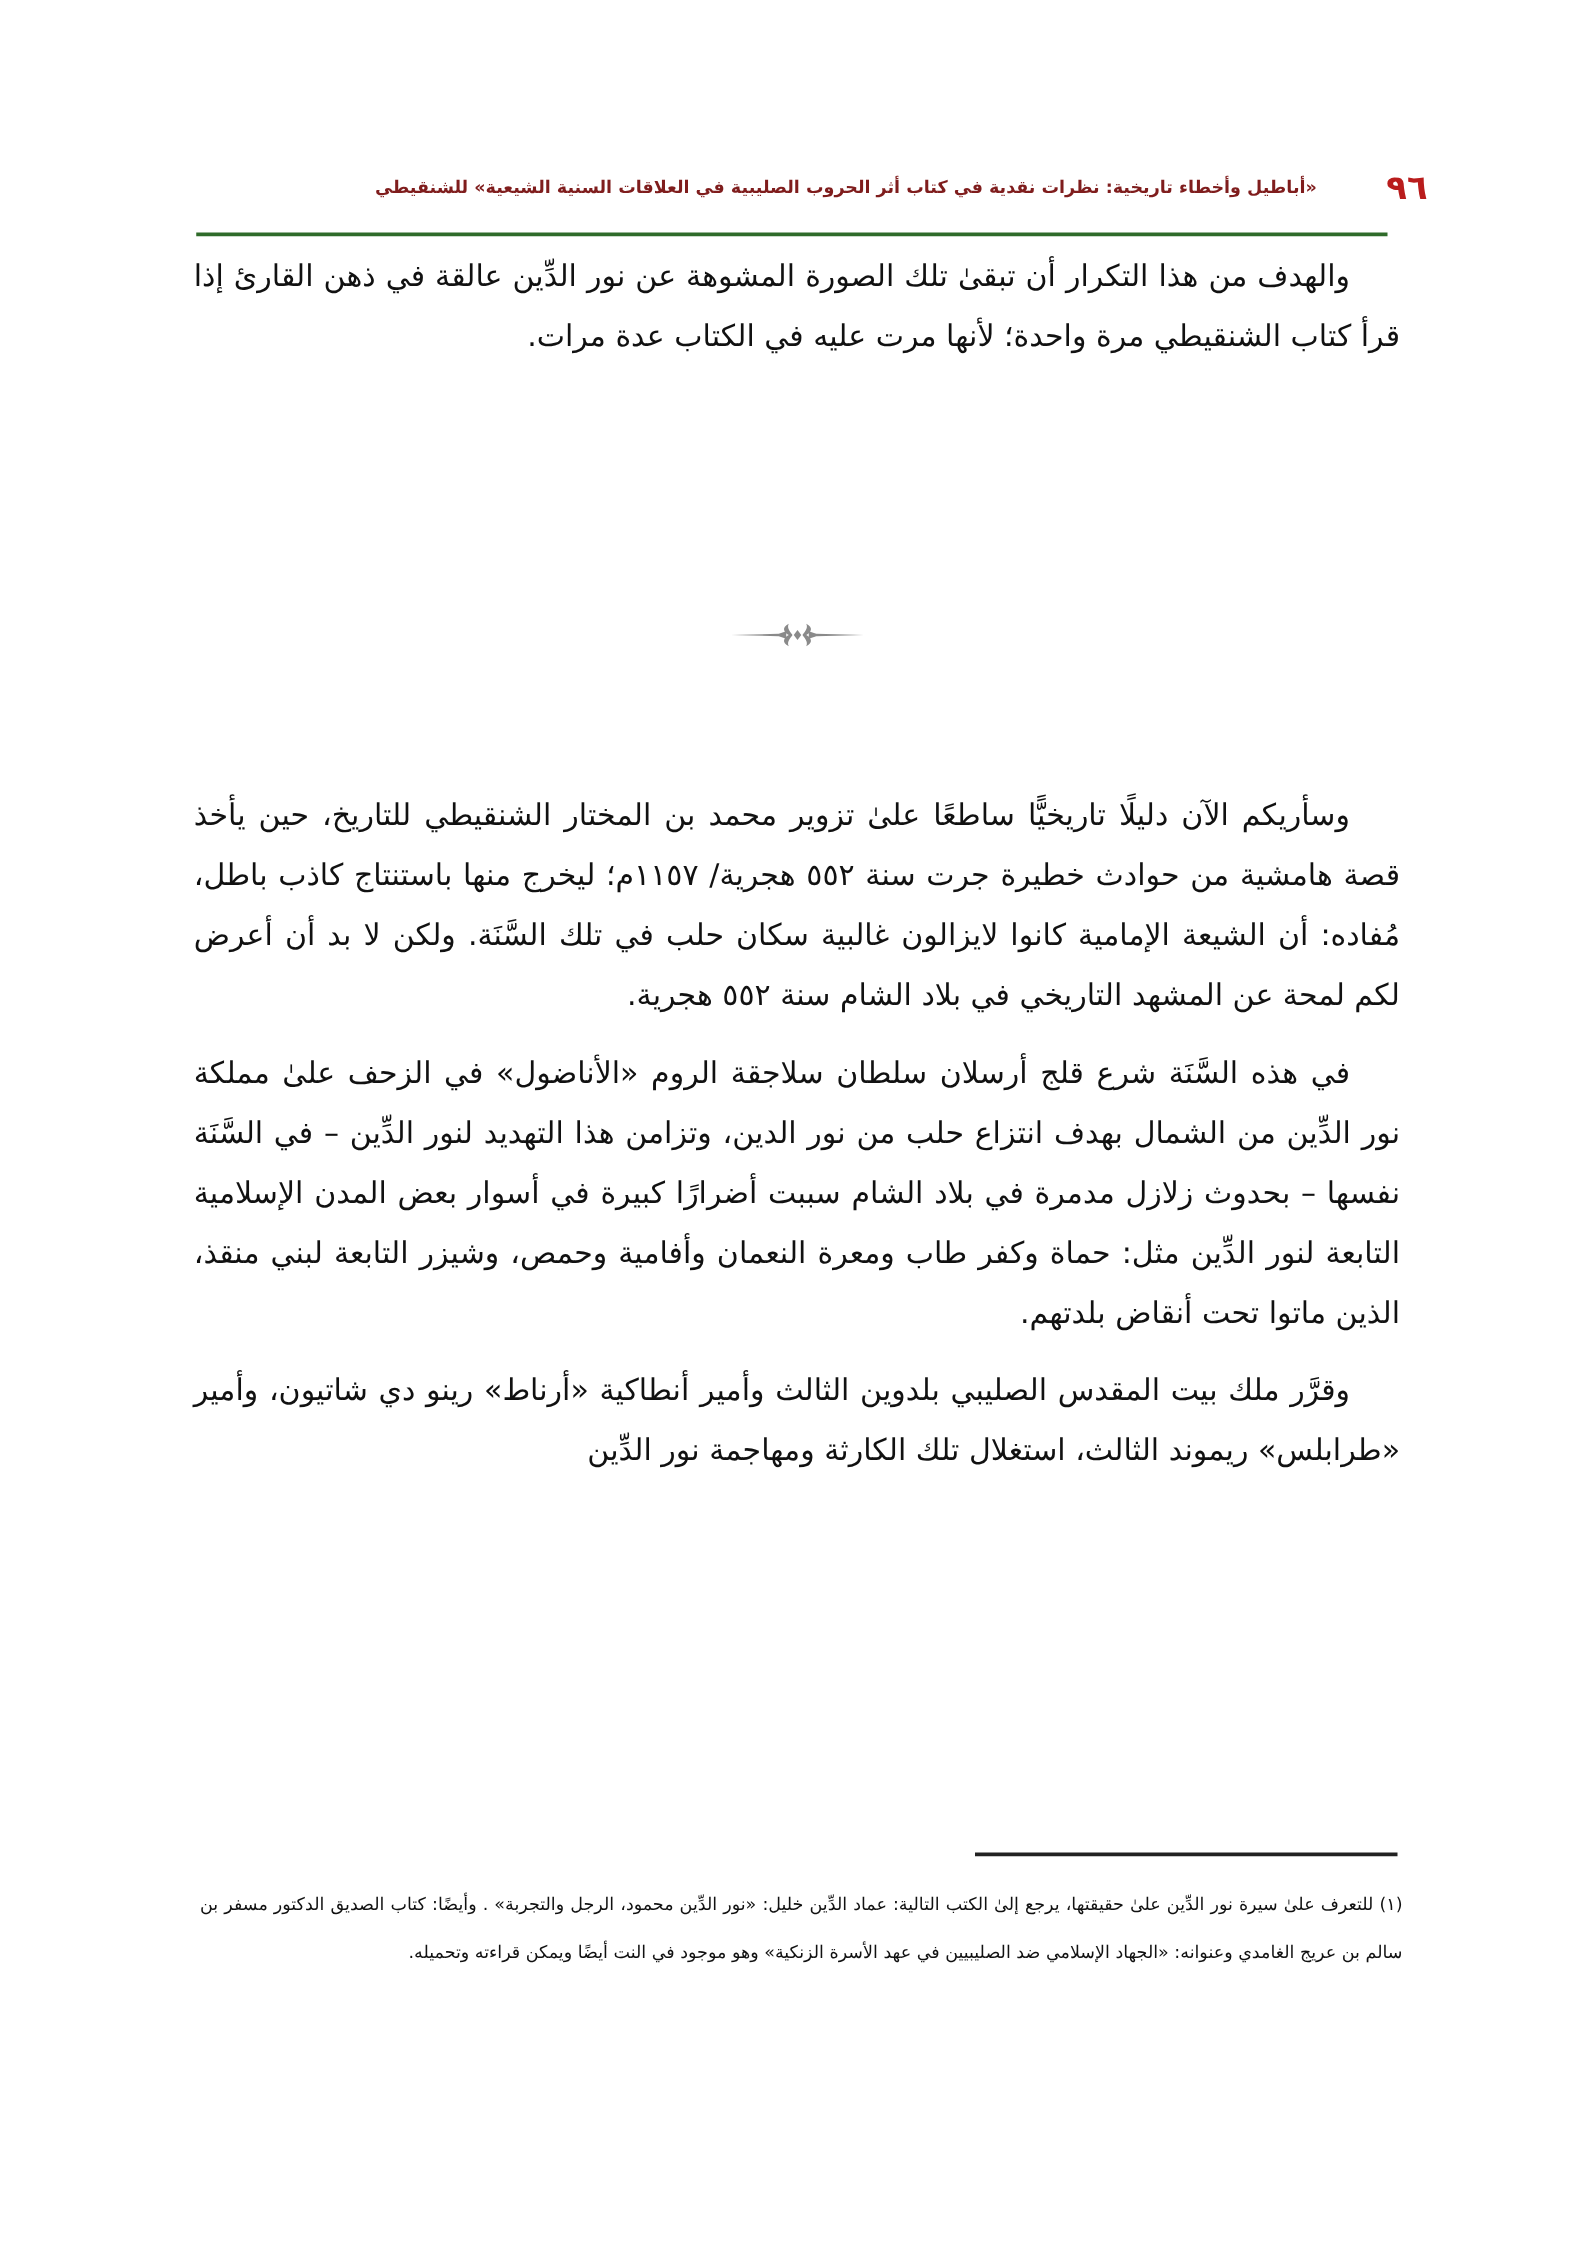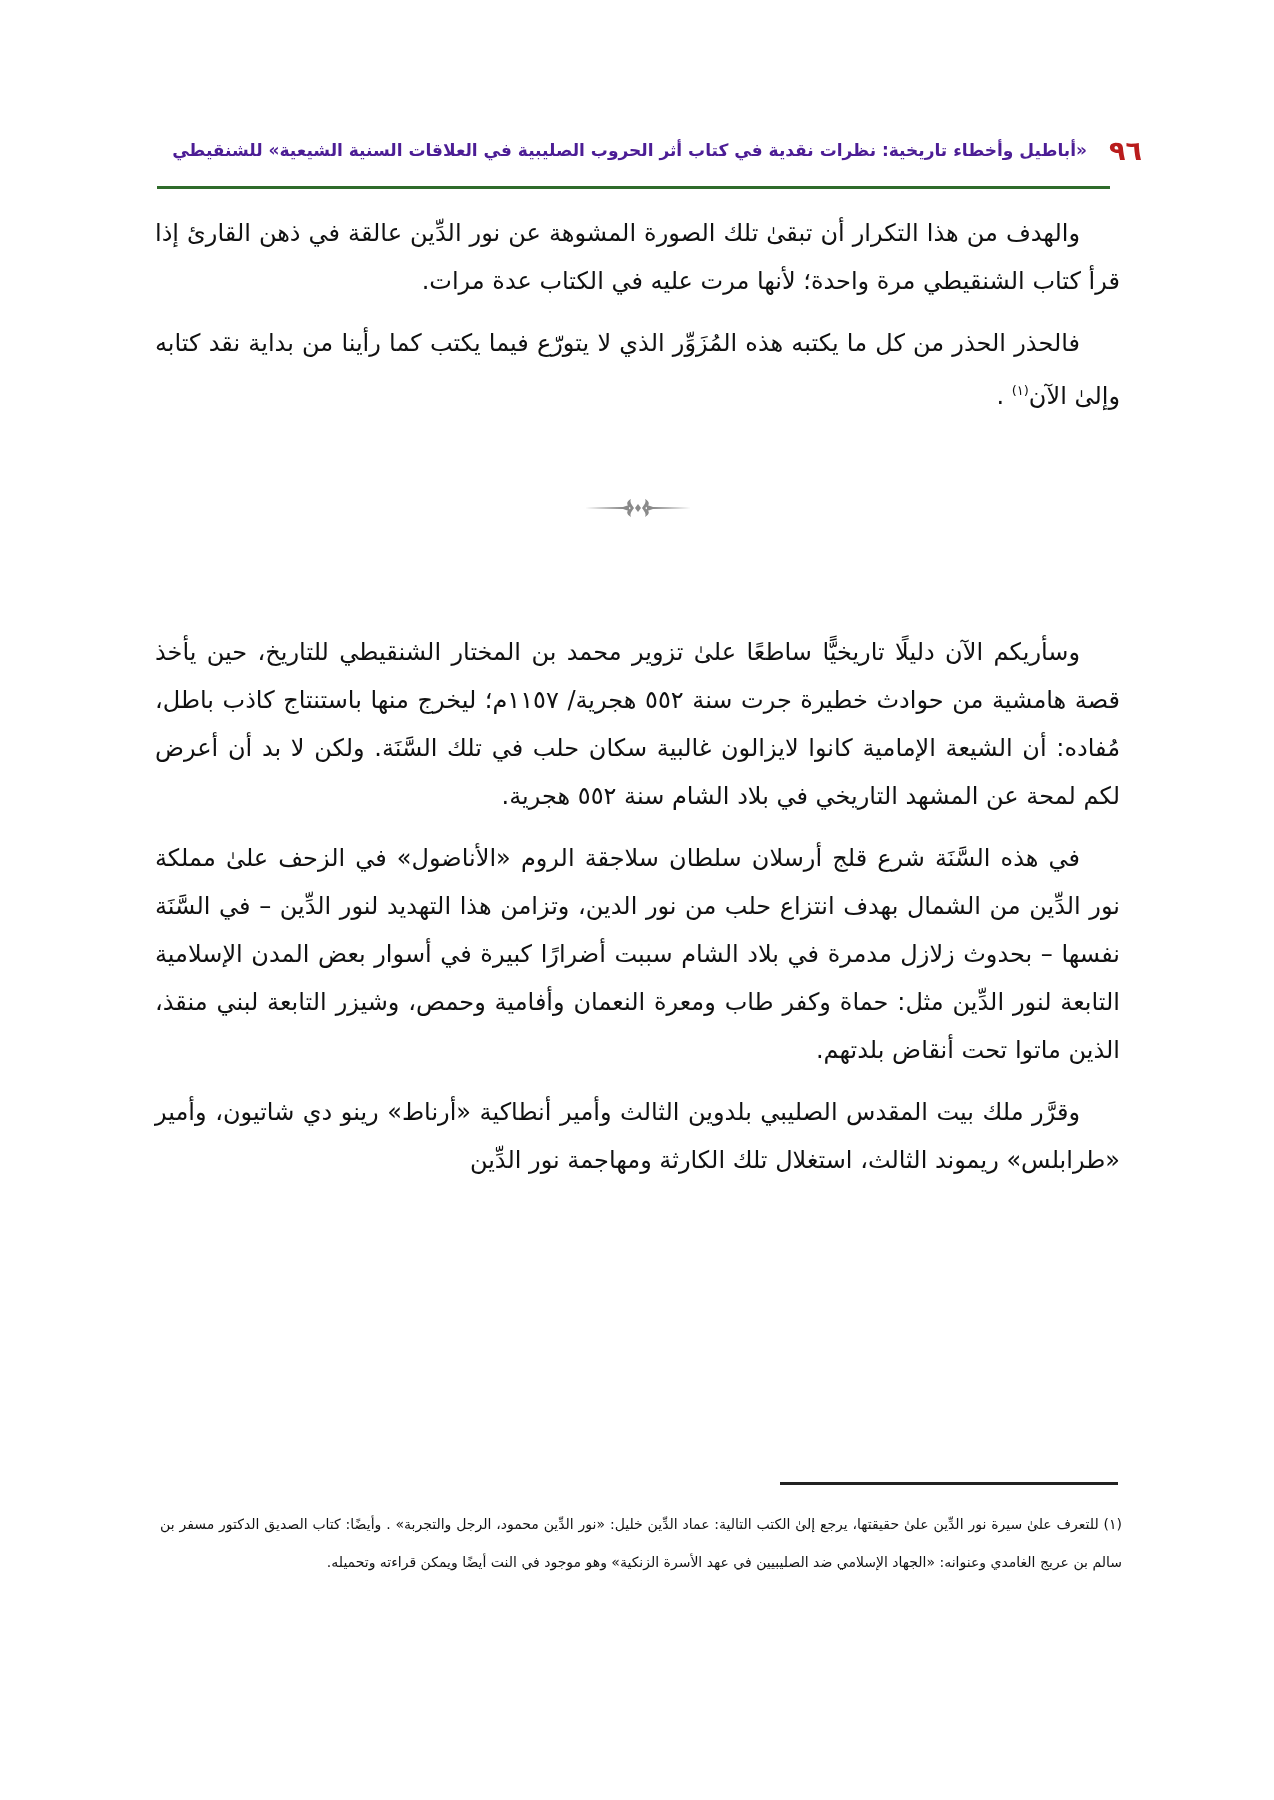--- a/index.html
+++ b/index.html
@@ -6,21 +6,21 @@
     body {
       width: 1274px; height: 1800px; position: relative; overflow: hidden;
       font-family: "DejaVu Sans", sans-serif; color: #1a1a1a;
     }
     .page { position: absolute; left: 0; top: 0; width: 1274px; height: 1800px; }
     .running-head {
       position: absolute; left: 300px; top: 130px; width: 850px; height: 40px;
       direction: rtl; display: flex; align-items: center; justify-content: space-between;
     }
     .page-num { font-size: 27px; font-weight: bold; color: #b91c1c; margin-right: 8px; margin-left: 22px; }
-    .head-title { font-size: 17px; font-weight: bold; color: #4c1d95; margin-left: 0; white-space: nowrap; }
+    .head-title { font-size: 14px; font-weight: bold; color: #7f1d1d; margin-left: 0; white-space: nowrap; }
     .head-rule {
       position: absolute; left: 157px; top: 186px; width: 953px; height: 3px; background: #2f6b2a;
     }
     .body-text {
       position: absolute; left: 155px; width: 965px; direction: rtl; text-align: justify;
       font-family: "DejaVu Sans", sans-serif; font-size: 24px; line-height: 48px; color: #111;
     }
     .p { margin: 0; text-indent: 40px; }
     .p + .p { margin-top: 14px; }
     .sup { font-size: 13px; vertical-align: super; }
@@ -50,23 +50,22 @@
 <body>
 
 <div class="page">
 
   <div class="running-head">
     <span class="page-num">٩٦</span>
     <span class="head-title">«أباطيل وأخطاء تاريخية: نظرات نقدية في كتاب أثر الحروب الصليبية في العلاقات السنية الشيعية» للشنقيطي</span>
   </div>
   <div class="head-rule"></div>
 
-  <div class="body-text" style="top:209px;">
+  <div class="body-text" style="top:197px;">
     <p class="p">والهدف من هذا التكرار أن تبقىٰ تلك الصورة المشوهة عن نور الدِّين عالقة في ذهن القارئ إذا قرأ كتاب الشنقيطي مرة واحدة؛ لأنها مرت عليه في الكتاب عدة مرات.</p>
-    <p class="p"><span>فالحذر الحذر من كل ما يكتبه هذه المُزَوِّر الذي لا يتورّع فيما يكتب كما رأينا من بداية نقد كتابه وإلىٰ الآن</span><span class="sup">(١)</span><span> .</span></p>
   </div>
 
   <div class="ornament">
     <svg width="110" height="24" viewBox="0 0 110 24">
       <path d="M2 12 L40 11 L46 9 L46 15 L40 13 Z" fill="#8a8a8a"></path>
       <path d="M108 12 L70 11 L64 9 L64 15 L70 13 Z" fill="#8a8a8a"></path>
       <path d="M48 3 C42 6 44 10 48 12 C44 14 42 18 48 21 C46 17 50 14 51 12 C50 10 46 7 48 3 Z" fill="#8a8a8a"></path>
       <path d="M62 3 C68 6 66 10 62 12 C66 14 68 18 62 21 C64 17 60 14 59 12 C60 10 64 7 62 3 Z" fill="#8a8a8a"></path>
       <path d="M55 8 L58 12 L55 16 L52 12 Z" fill="#8a8a8a"></path>
     </svg>

